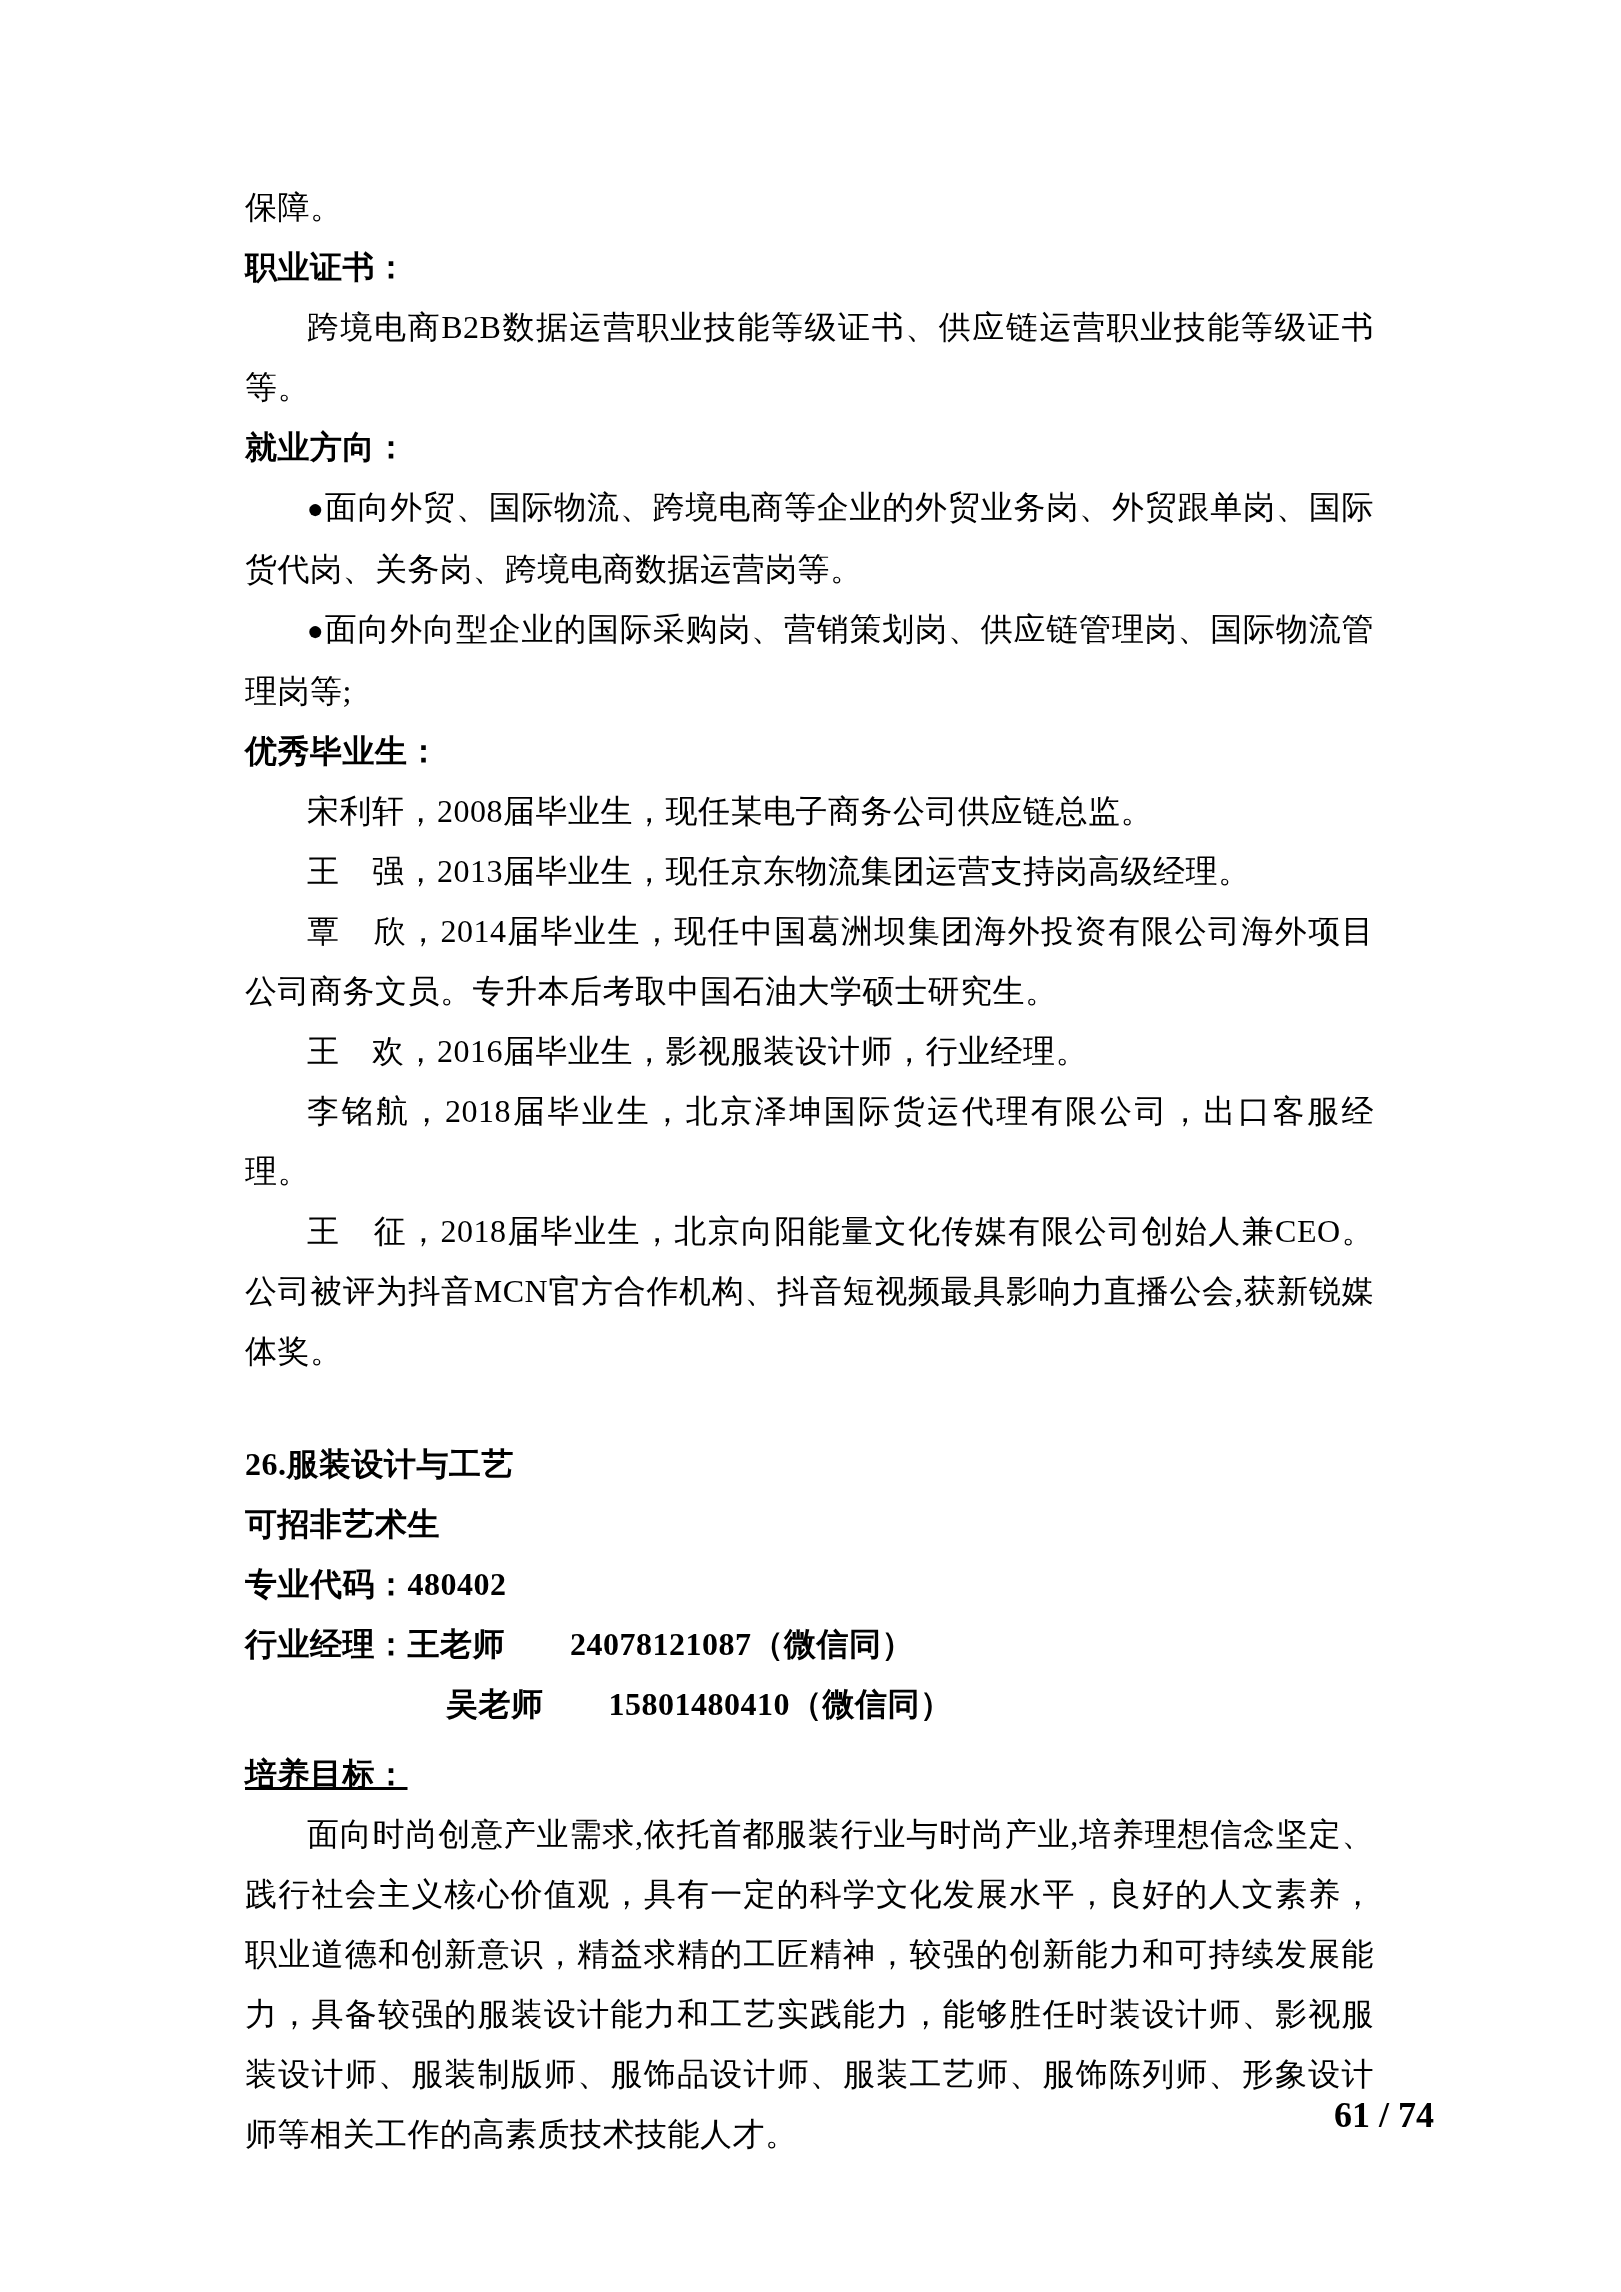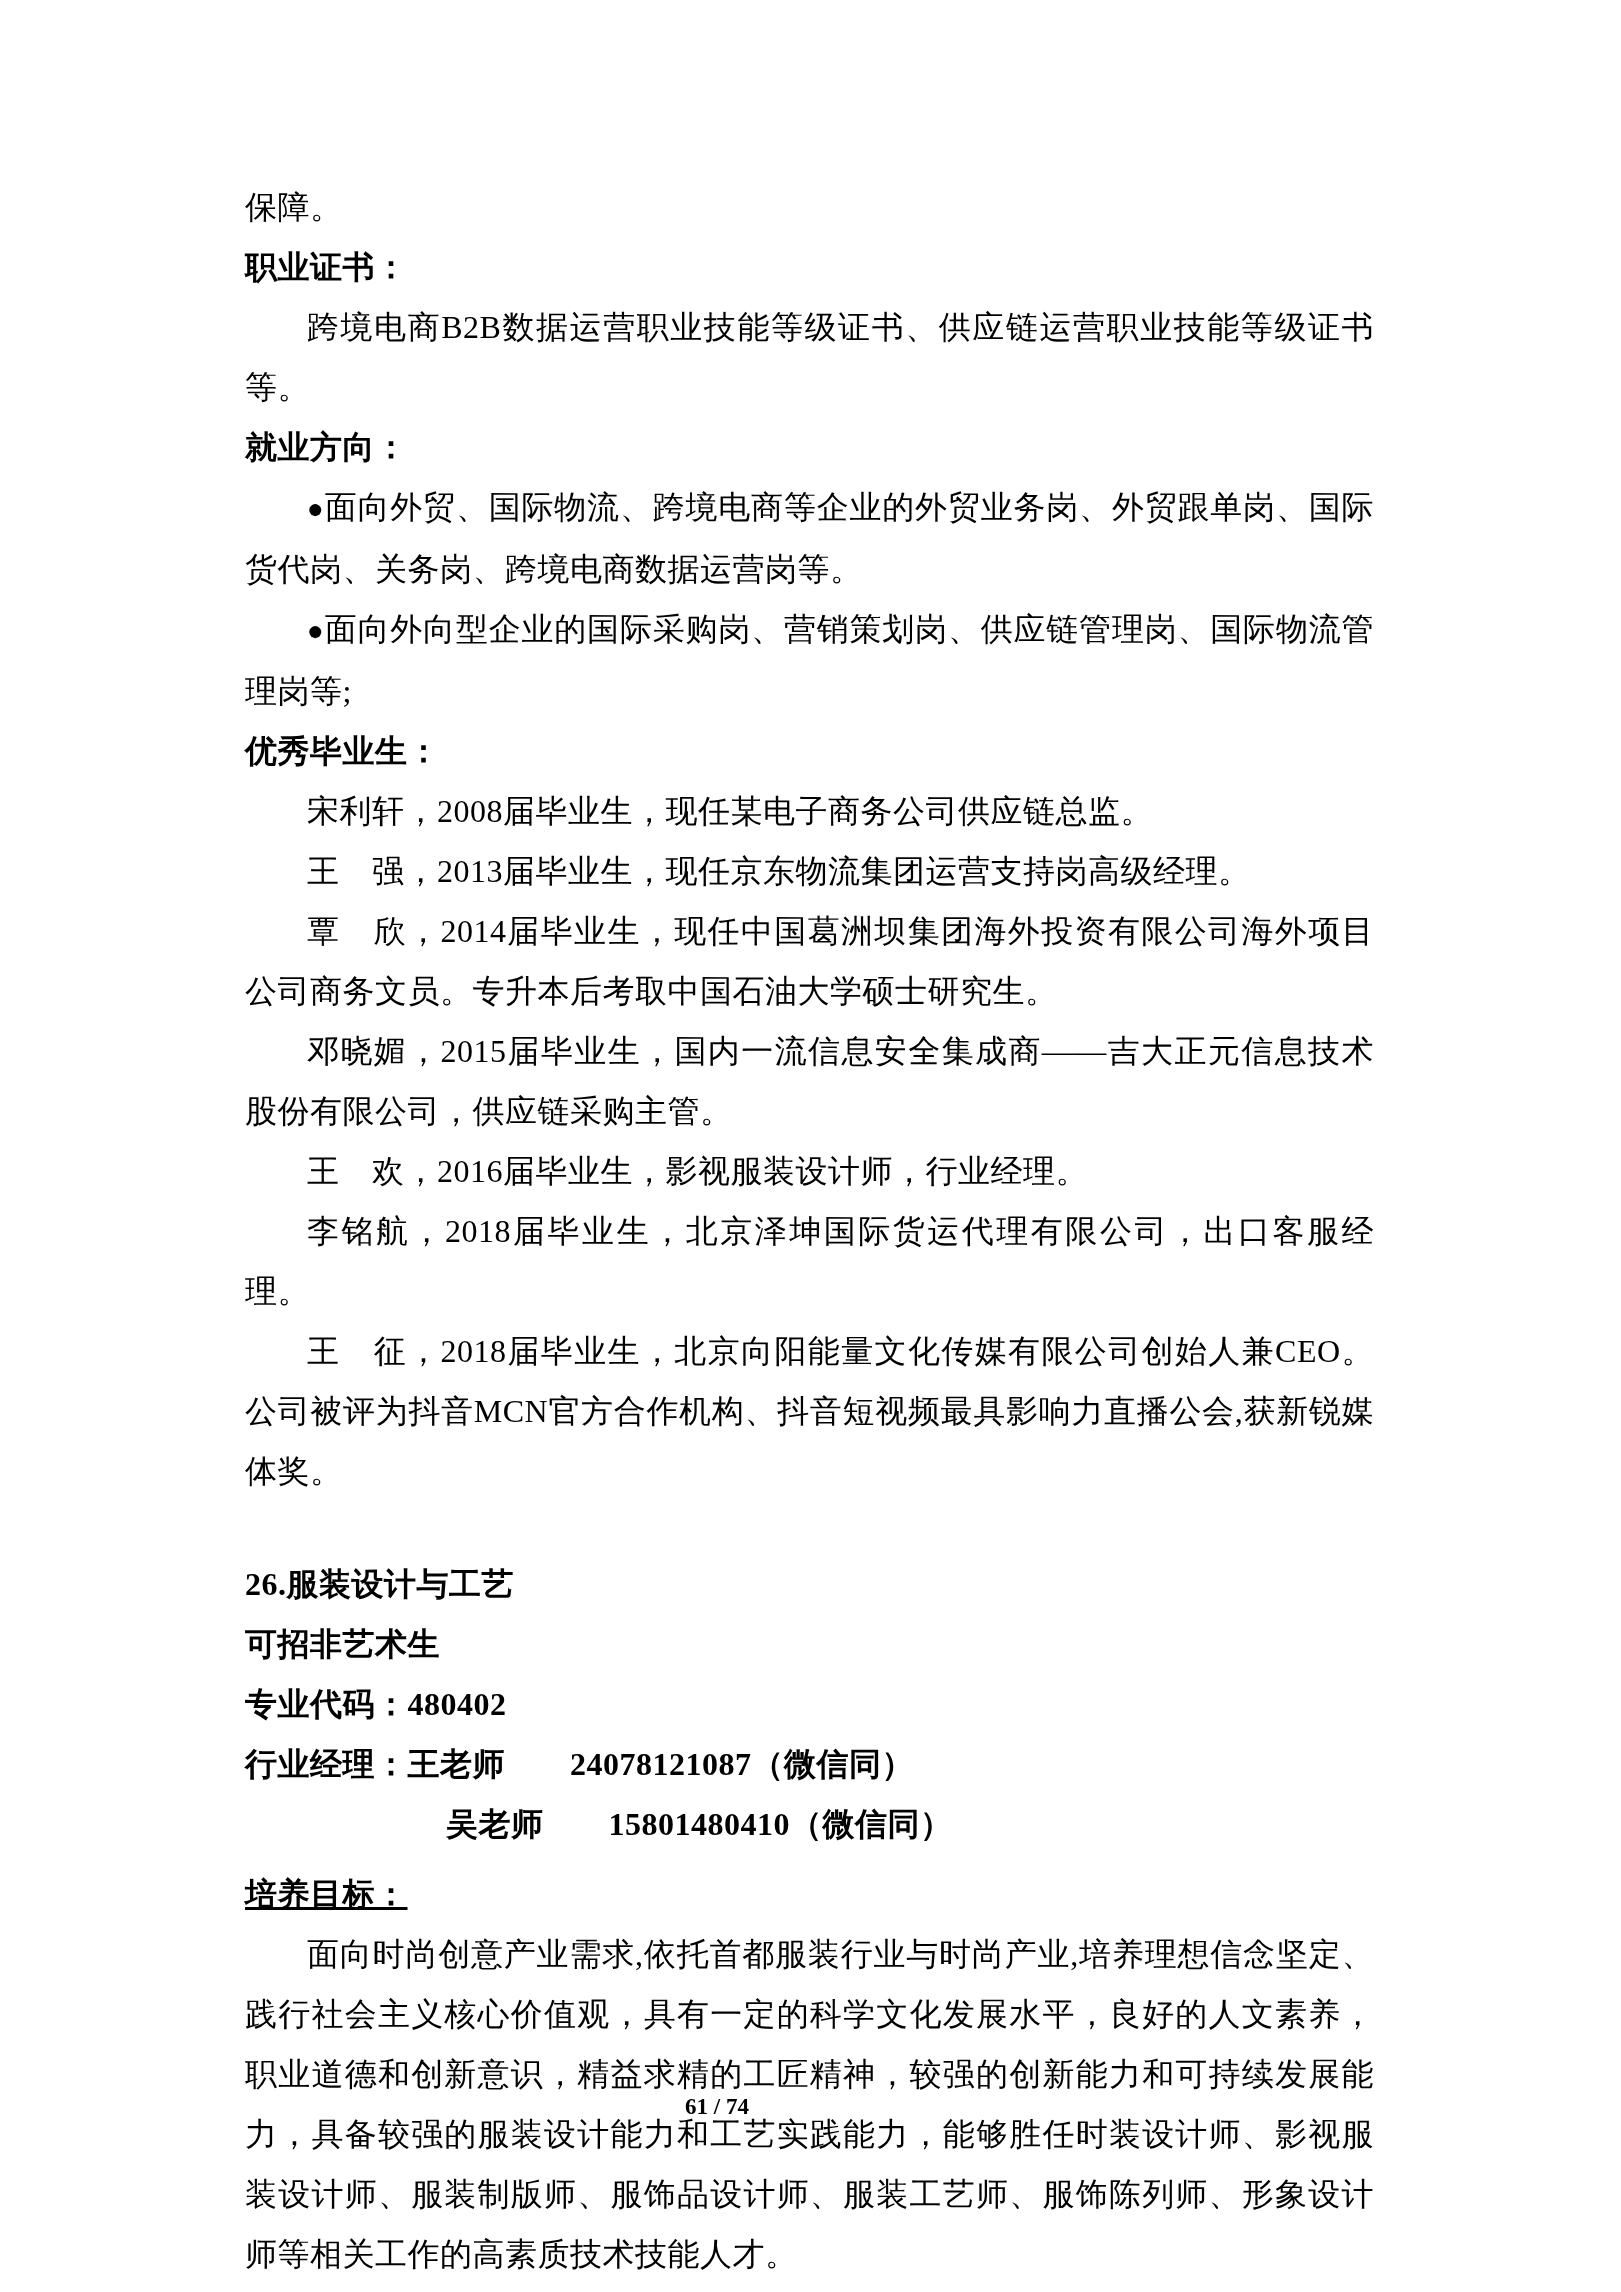--- a/index.html
+++ b/index.html
@@ -48,23 +48,23 @@
     text-decoration: underline;
   }
   .bullet-glyph {
     font-size: 28px;
   }
   .footer {
     position: absolute;
     left: 0;
     right: 0;
     top: 2094px;
-    text-align: center;
+    text-align: right;
     font-weight: bold;
-    font-size: 23px;
+    font-size: 36px;
     font-family: "Liberation Serif", "DejaVu Serif", serif;
   }
 </style>
 </head>
 <body>
 
 <div class="page">
   <div class="content">
 
     <p>保障。</p>
@@ -77,21 +77,20 @@
 
     <p class="indent"><span class="bullet-glyph">●</span><span>面向外贸、国际物流、跨境电商等企业的外贸业务岗、外贸跟单岗、国际货代岗、关务岗、跨境电商数据运营岗等。</span></p>
 
     <p class="indent"><span class="bullet-glyph">●</span><span>面向外向型企业的国际采购岗、营销策划岗、供应链管理岗、国际物流管理岗等;</span></p>
 
     <p class="heading">优秀毕业生：</p>
 
     <p class="indent">宋利轩，2008届毕业生，现任某电子商务公司供应链总监。</p>
     <p class="indent">王　强，2013届毕业生，现任京东物流集团运营支持岗高级经理。</p>
     <p class="indent">覃　欣，2014届毕业生，现任中国葛洲坝集团海外投资有限公司海外项目公司商务文员。专升本后考取中国石油大学硕士研究生。</p>
-    <p class="indent">邓晓媚，2015届毕业生，国内一流信息安全集成商——吉大正元信息技术股份有限公司，供应链采购主管。</p>
     <p class="indent">王　欢，2016届毕业生，影视服装设计师，行业经理。</p>
     <p class="indent">李铭航，2018届毕业生，北京泽坤国际货运代理有限公司，出口客服经理。</p>
     <p class="indent">王　征，2018届毕业生，北京向阳能量文化传媒有限公司创始人兼CEO。公司被评为抖音MCN官方合作机构、抖音短视频最具影响力直播公会,获新锐媒体奖。</p>
 
     <p class="heading major-title">26.服装设计与工艺</p>
 
     <p class="heading">可招非艺术生</p>
 
     <p class="heading">专业代码：480402</p>
 

